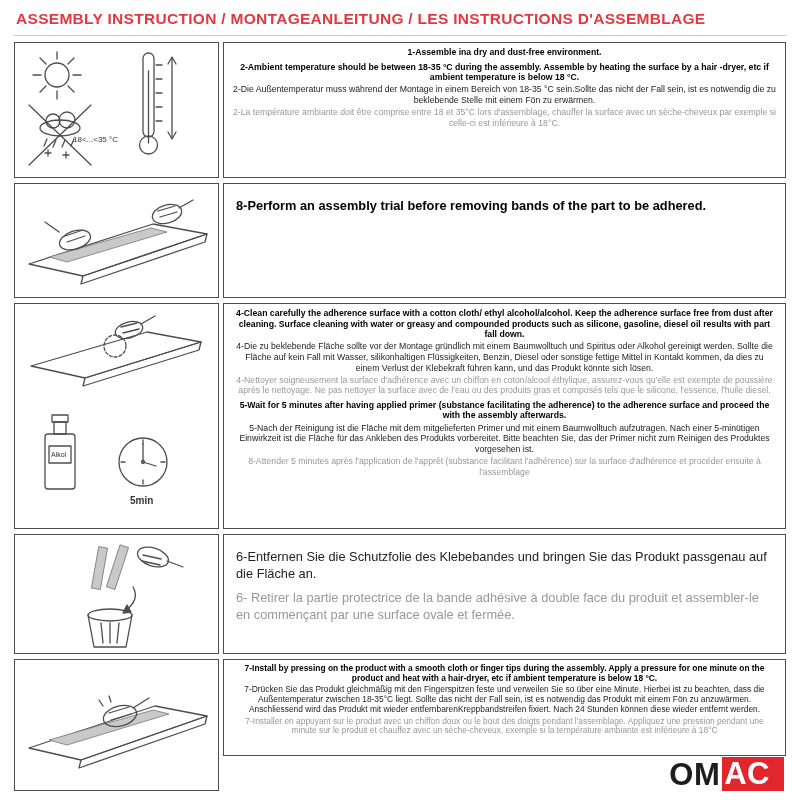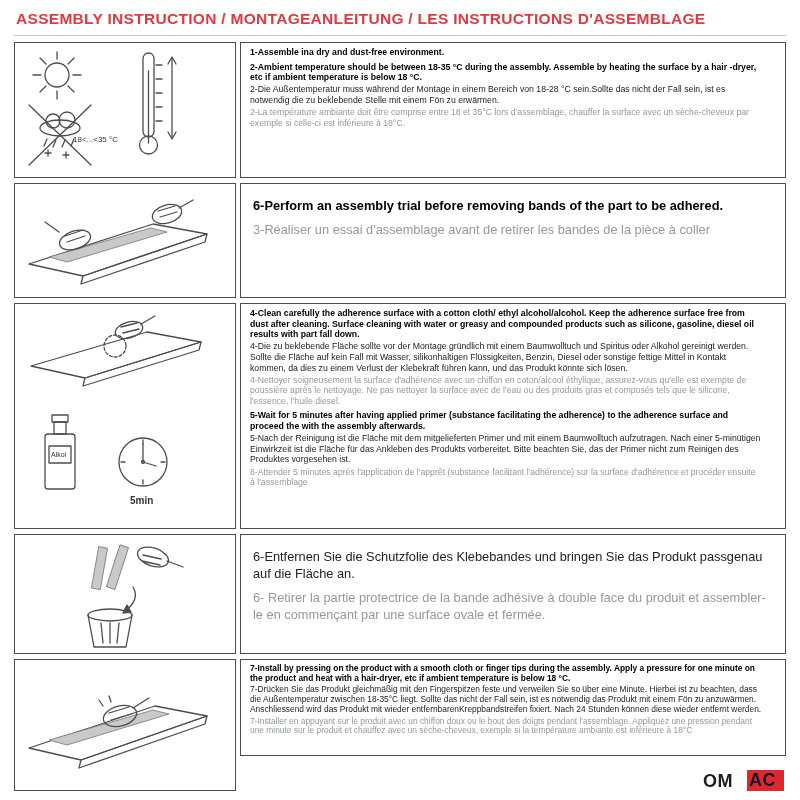--- a/index.html
+++ b/index.html
@@ -1,37 +1,37 @@
 <!DOCTYPE html>
 <html><head>
 <meta charset="utf-8">
 <style>
   html,body{margin:0;padding:0;background:#ffffff;}
   body{width:800px;height:800px;font-family:"Liberation Sans", sans-serif;color:#111;box-sizing:border-box;overflow:hidden;}
   .page{padding:8px 14px 6px 14px;box-sizing:border-box;width:800px;height:800px;}
   .title{color:#E2383F;font-size:15.5px;font-weight:bold;letter-spacing:0.3px;margin:2px 0 7px 2px;white-space:nowrap;}
   .divider{border:none;border-top:1px solid #c9c9c9;margin:0 0 6px 0;}
   .row{display:flex;gap:4px;margin-bottom:5px;align-items:stretch;}
-  .icon-panel{width:222px;flex-shrink:0;border:1px solid #4d4d4d;position:relative;background:#fff;box-sizing:border-box;}
+  .icon-panel{width:205px;flex-shrink:0;border:1px solid #4d4d4d;position:relative;background:#fff;box-sizing:border-box;}
   .text-panel{flex:1;border:1px solid #4d4d4d;box-sizing:border-box;background:#fff;overflow:hidden;}
   .h1{height:136px}.h2{height:115px}.h3{height:226px}.h4{height:120px}.h5{height:132px}
-  .small{padding:4px 23px 2px 9px;}
+  .small{padding:4px 9px 2px 9px;text-align:center;}
   .small p{font-size:8.7px;line-height:1.22;margin:0 0 1.5px 0;}
   .big{padding:14px 12px 4px 12px;}
   .big p{font-size:12.8px;line-height:1.32;margin:0 0 7px 0;}
   .t-en{font-weight:bold;color:#000;}
   .t-de{color:#222;}
   .t-fr{color:#97989b;}
   .gap{margin-top:4px !important;}
   .right-col{flex:1;display:flex;flex-direction:column;}
   .right-col .text-panel{height:97px;flex:none;}
   .logo-row{margin-top:auto;display:flex;justify-content:flex-end;align-items:flex-end;padding-right:2px;}
-  .logo{font-weight:bold;font-size:18px;line-height:1;letter-spacing:0.5px;display:flex;align-items:center;}
+  .logo{font-weight:bold;font-size:31px;line-height:1;letter-spacing:0.5px;display:flex;align-items:center;}
   .logo .om{color:#1d1d1f;}
-  .logo .ac{color:#0f172a;background:#E2262D;padding:1px 8px 2px 2px;margin-left:14px;}
+  .logo .ac{color:#ffffff;background:#E2262D;padding:1px 14px 2px 2px;margin-left:2px;}
   svg{display:block;}
   .ln{stroke:#4d4d4d;stroke-width:1.3;fill:none;stroke-linecap:round;stroke-linejoin:round;}
   .fillg{fill:#c9c9c9;stroke:#777;stroke-width:0.8;}
   .svgtxt{fill:#333;font-family:"Liberation Sans",sans-serif;}
 </style>
 </head>
 <body>
 
 <div class="page">
 
@@ -79,21 +79,21 @@
           <line x1="48" y1="112" x2="54" y2="112"></line>
             <line x1="51" y1="109" x2="51" y2="115"></line>
           <line x1="14" y1="62" x2="76" y2="122"></line>
           <line x1="76" y1="62" x2="14" y2="122"></line>
         </g>
       </svg>
     </div>
     <div class="text-panel small">
       <p class="t-en">1-Assemble ina dry and dust-free environment.</p>
       <p class="t-en gap">2-Ambient temperature should be between 18-35 °C  during the assembly. Assemble by heating the surface by a hair -dryer, etc if ambient temperature is below 18 °C.</p>
-      <p class="t-de">2-Die Außentemperatur muss während der Montage in einem Bereich von 18-28 °C  sein.Sollte das nicht der Fall sein, ist es notwendig die zu beklebende Stelle mit einem Fön zu erwärmen.</p>
+      <p class="t-de">2-Die Außentemperatur muss während der Montage in einem Bereich von 18-35 °C  sein.Sollte das nicht der Fall sein, ist es notwendig die zu beklebende Stelle mit einem Fön zu erwärmen.</p>
       <p class="t-fr">2-La température ambiante doit être comprise entre 18 et 35°C lors d'assemblage, chauffer la surface avec un sèche-cheveux par exemple si celle-ci est inférieure à 18°C.</p>
     </div>
   </div>
 
   <div class="row h2">
     <div class="icon-panel">
       <svg width="203" height="113" viewBox="0 0 203 113">
         <g class="ln">
           <polygon points="14,80 138,40 192,50 68,92"></polygon>
           <polygon points="68,92 192,50 190,58 66,100"></polygon>
@@ -107,22 +107,21 @@
         </g>
         <g class="ln">
           <ellipse cx="152" cy="30" rx="15" ry="9" transform="rotate(-16 152 30)"></ellipse>
           <line x1="143" y1="27" x2="160" y2="22"></line>
             <line x1="145" y1="33" x2="162" y2="28"></line>
           <line x1="164" y1="24" x2="178" y2="16"></line>
         </g>
       </svg>
     </div>
     <div class="text-panel big">
-      <p class="t-en">6-Perform an assembly trial before removing bands of the part to be adhered.</p>
-      <p class="t-fr">3-Réaliser un essai d'assemblage avant de retirer les bandes de la pièce à coller</p>
+      <p class="t-en">8-Perform an assembly trial before removing bands of the part to be adhered.</p>
     </div>
   </div>
 
   <div class="row h3">
     <div class="icon-panel">
       <svg width="203" height="224" viewBox="0 0 203 224">
         <g class="ln">
           <polygon points="16,62 132,28 186,38 70,74"></polygon>
           <polygon points="70,74 186,38 184,46 68,82"></polygon>
           <circle cx="100" cy="42" r="11" stroke-dasharray="3 2"></circle>

